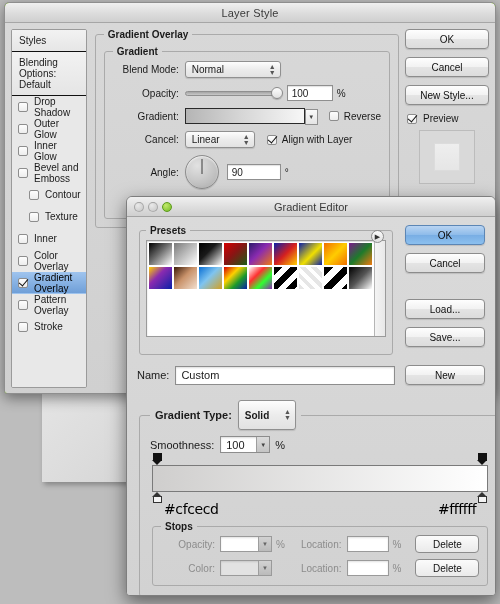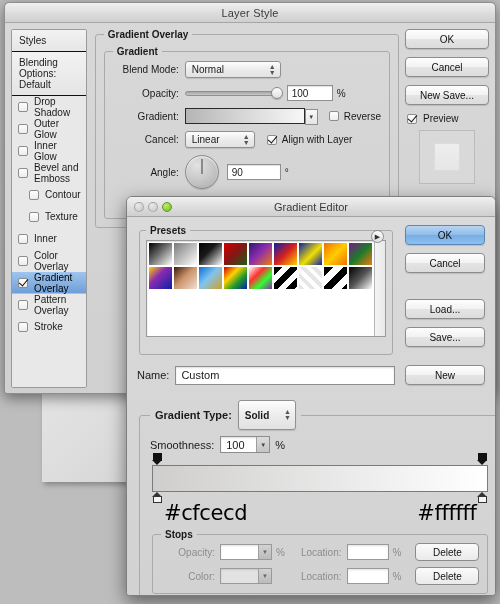--- a/index.html
+++ b/index.html
@@ -428,21 +428,21 @@
   .stop-bottom .box {
     position: absolute; bottom: 0; left: 1px;
     width: 9px; height: 7px;
     background: #f4f4f4; border: 1px solid #333;
   }
   #hex-row {
     display: flex; justify-content: space-between;
     align-items: center;
     margin: 9px 14px 0 14px;
     font-family: "DejaVu Sans", sans-serif;
-    font-size: 21px;
+    font-size: 14px;
     color: #000;
     letter-spacing: -0.4px;
   }
 
   #stops-group {
     margin-top: 4px;
     border: 1px solid #aaa; border-radius: 3px;
     padding: 3px 8px 8px 8px;
   }
   #stops-group > legend { font-size: 10px; font-weight: bold; padding: 0 4px; }
@@ -615,21 +615,21 @@
             <div class="numbox">100</div>
             <span class="pct">%</span>
           </div>
         </fieldset>
       </fieldset>
     </div>
 
     <div id="ls-buttons">
       <div class="btn">OK</div>
       <div class="btn">Cancel</div>
-      <div class="btn">New Save...</div>
+      <div class="btn">New Style...</div>
       <div class="preview-row">
         <span class="cb checked"></span>
         <span>Preview</span>
       </div>
       <div id="preview-thumb">
         <div class="inner"></div>
       </div>
     </div>
 
   </div>

